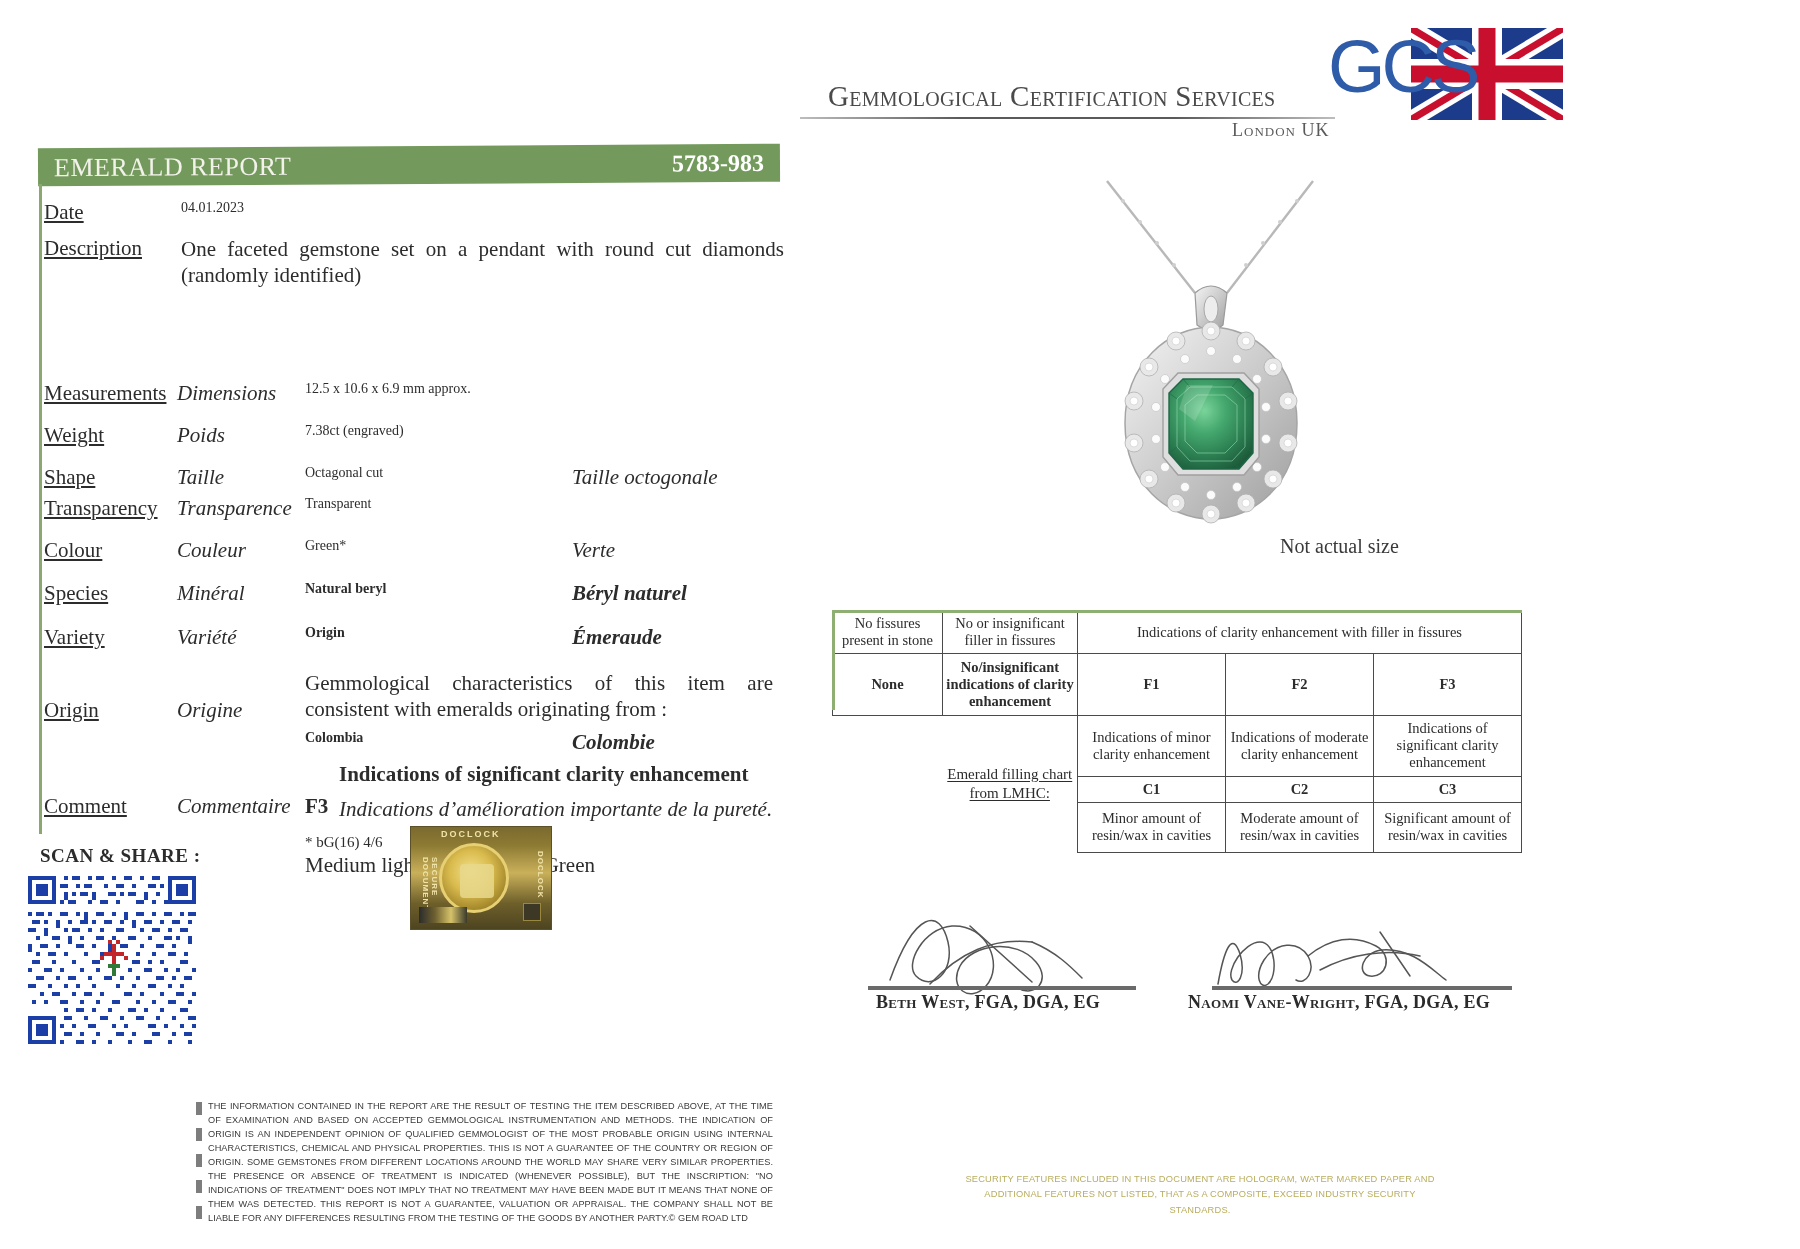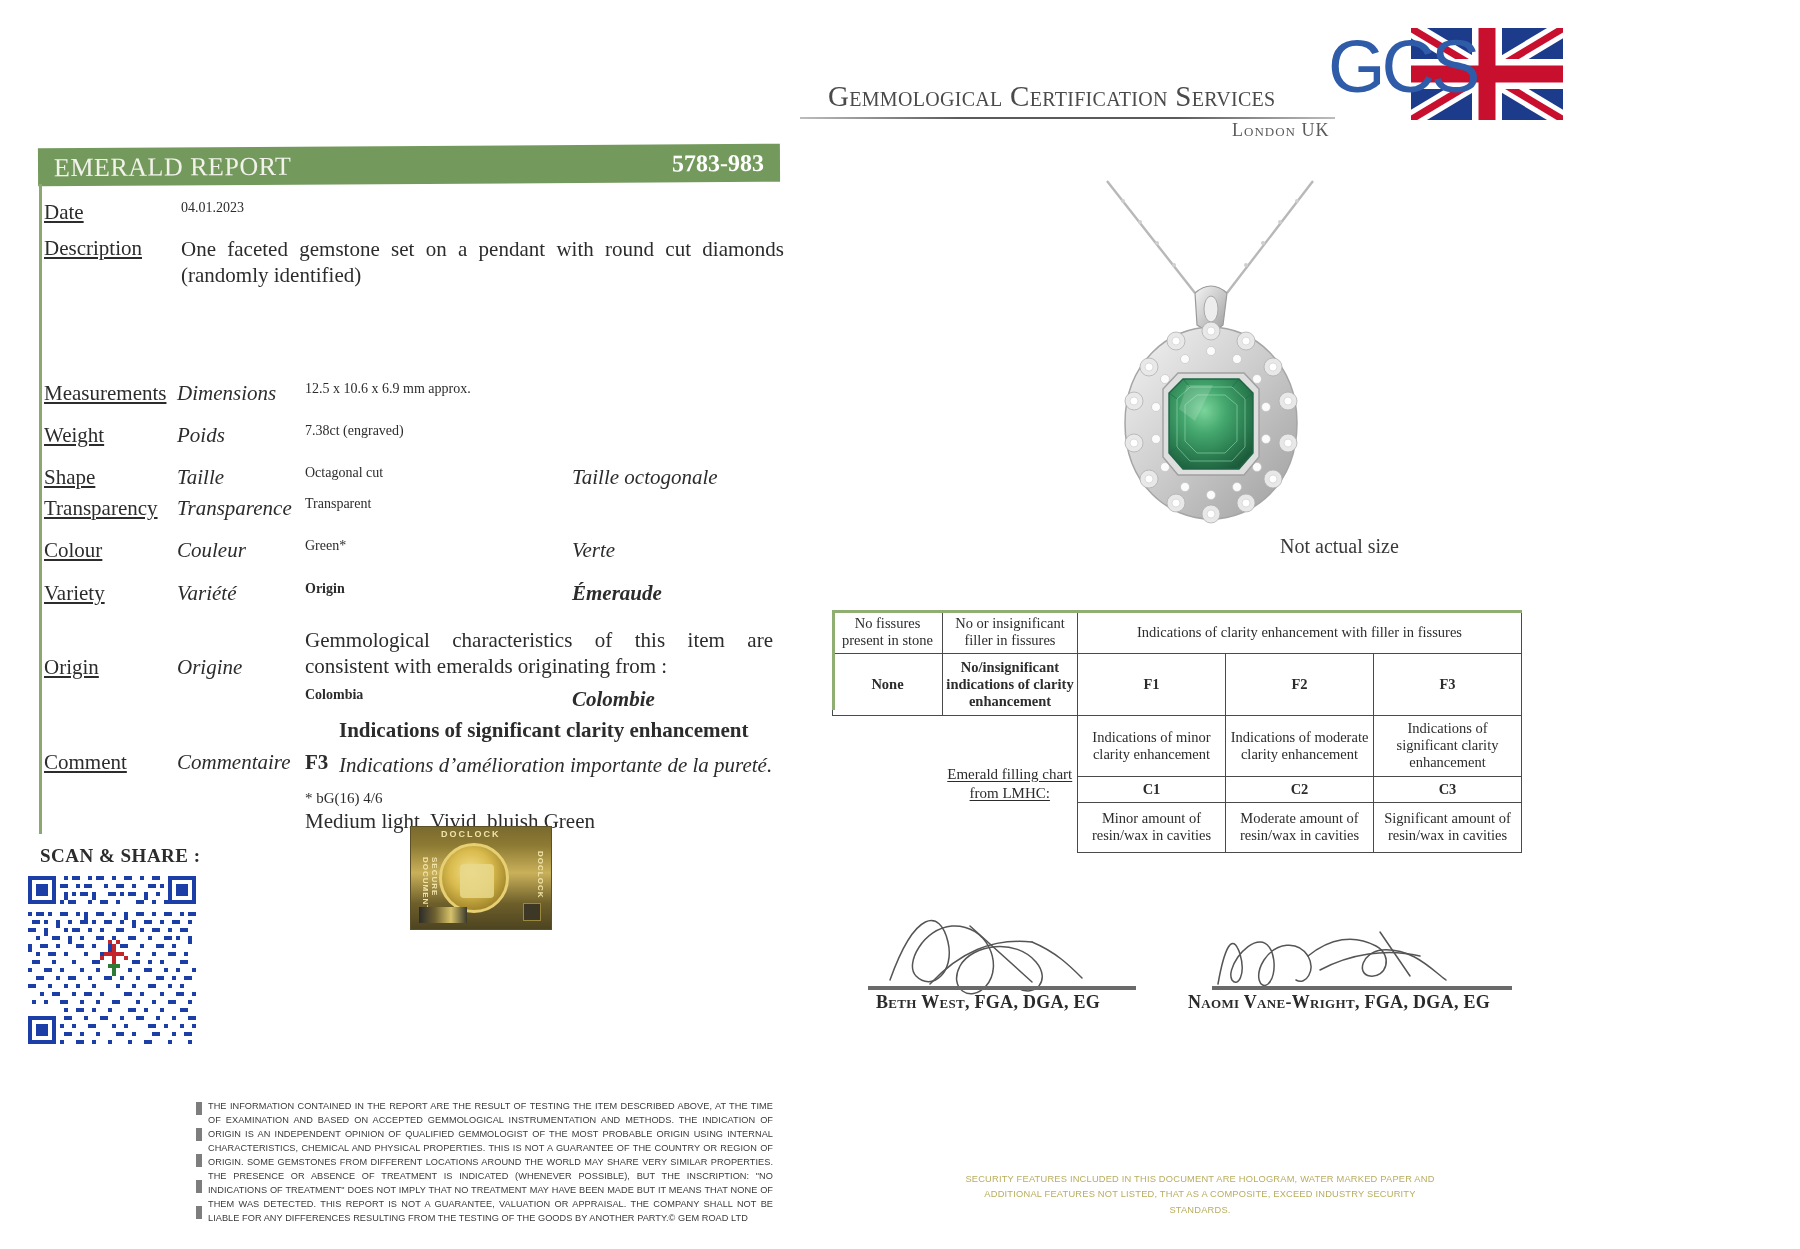--- a/index.html
+++ b/index.html
@@ -252,20 +252,26 @@
         <div class="c-val">Transparent</div>
       </div>
 
       <div class="row" style="margin-bottom:18px;">
         <div class="c-label">Colour</div>
         <div class="c-fr">Couleur</div>
         <div class="c-val" style="flex:0 0 267px;">Green*</div>
         <div class="c-val2">Verte</div>
       </div>
 
+      <div class="row" style="margin-bottom:18px;">
+        <div class="c-label">Species</div>
+        <div class="c-fr">Minéral</div>
+        <div class="c-val bold" style="flex:0 0 267px;">Natural beryl</div>
+        <div class="c-val2 bold">Béryl naturel</div>
+      </div>
 
       <div class="row" style="margin-bottom:20px;">
         <div class="c-label">Variety</div>
         <div class="c-fr">Variété</div>
         <div class="c-val bold" style="flex:0 0 267px;">Origin</div>
         <div class="c-val2 bold">Émeraude</div>
       </div>
 
       <div class="row" style="margin-bottom:6px;">
         <div class="c-label" style="padding-top:28px;">Origin</div>

